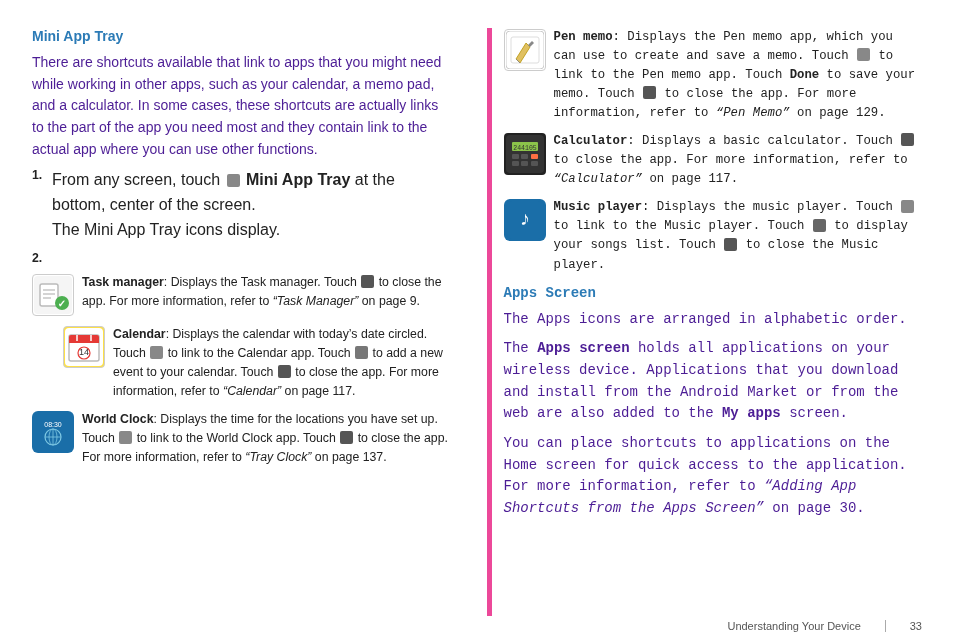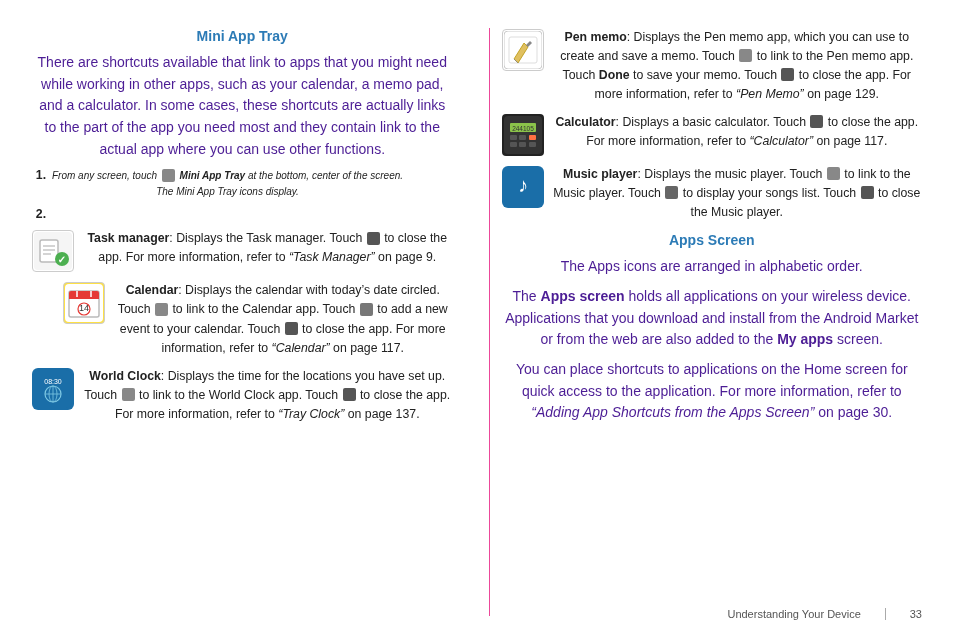--- a/index.html
+++ b/index.html
@@ -11,30 +11,30 @@
       font-size: 12.5px;
       color: #222;
       overflow: hidden;
     }
     .page {
       display: flex;
       width: 954px;
       height: 636px;
       padding: 28px 32px 20px 32px;
       gap: 24px;
-      text-align: center;
     }
     .col-left {
       flex: 1;
       padding-right: 12px;
     }
     .col-right {
       flex: 1;
       padding-left: 12px;
-      border-left: 1px solid #ec4899;
+      border-left: 5px solid #ec4899;
+      font-family: Liberation Mono, monospace;
     }
     .section-title {
       color: #2c7bb6;
       font-size: 14px;
       font-weight: bold;
       margin-bottom: 8px;
     }
     .section-body {
       font-size: 14px;
       line-height: 1.55;
@@ -52,23 +52,22 @@
       margin-bottom: 8px;
     }
     .num {
       font-weight: bold;
       font-size: 12.3px;
       min-width: 18px;
       margin-right: 2px;
       margin-top: 0px;
     }
     .num-content {
-      font-size: 10px;
+      font-size: 16px;
       line-height: 1.55;
-      font-style: italic;
     }
     .bold { font-weight: bold; }
     .italic { font-style: italic; }
     .icon-row {
       display: flex;
       align-items: flex-start;
       margin-bottom: 9px;
     }
     .icon-box {
       width: 42px;
@@ -86,21 +85,21 @@
       width: 38px;
       height: 38px;
     }
     .icon-text {
       font-size: 12.3px;
       line-height: 1.55;
       flex: 1;
     }
     .footer {
       position: absolute;
-      bottom: 16px;
+      bottom: 4px;
       right: 32px;
       font-size: 11px;
       color: #555;
       display: flex;
       align-items: center;
       gap: 20px;
       justify-content: center;
     }
     .footer-divider {
       width: 1px;

